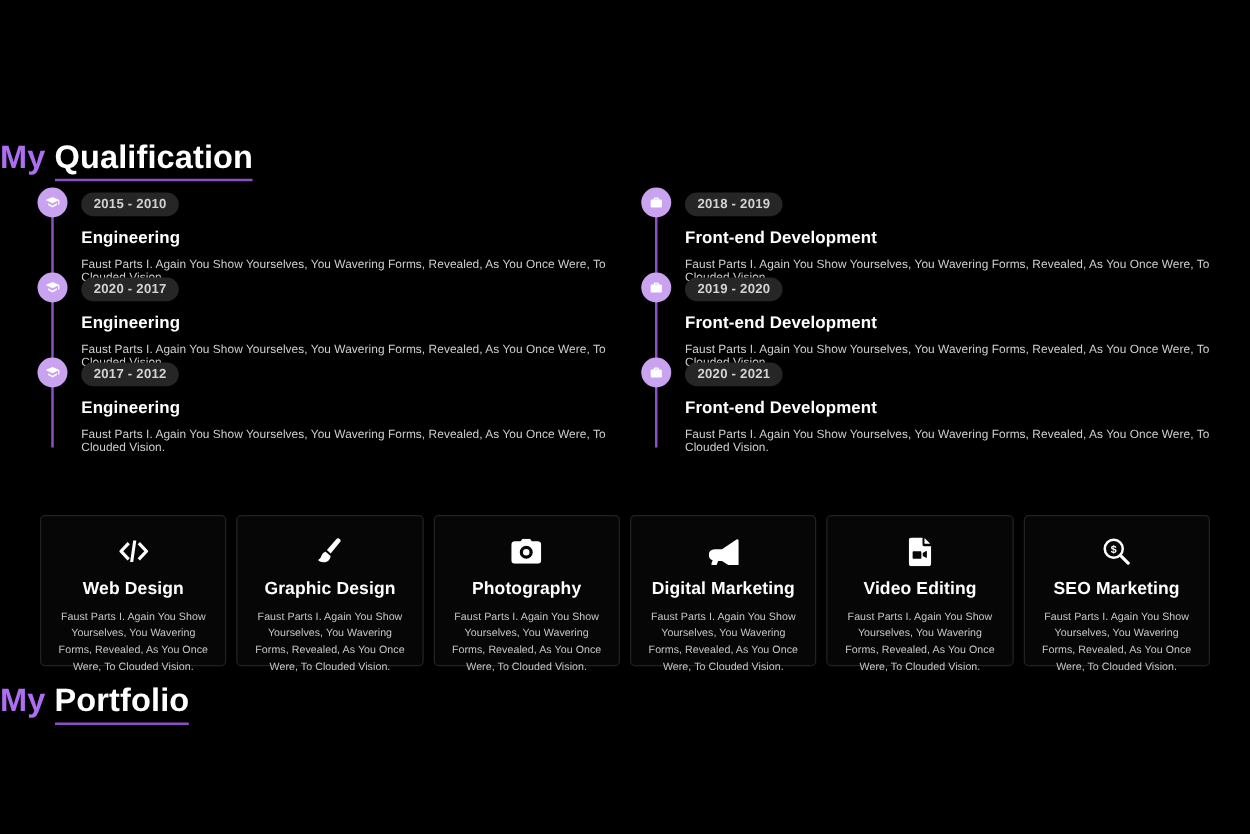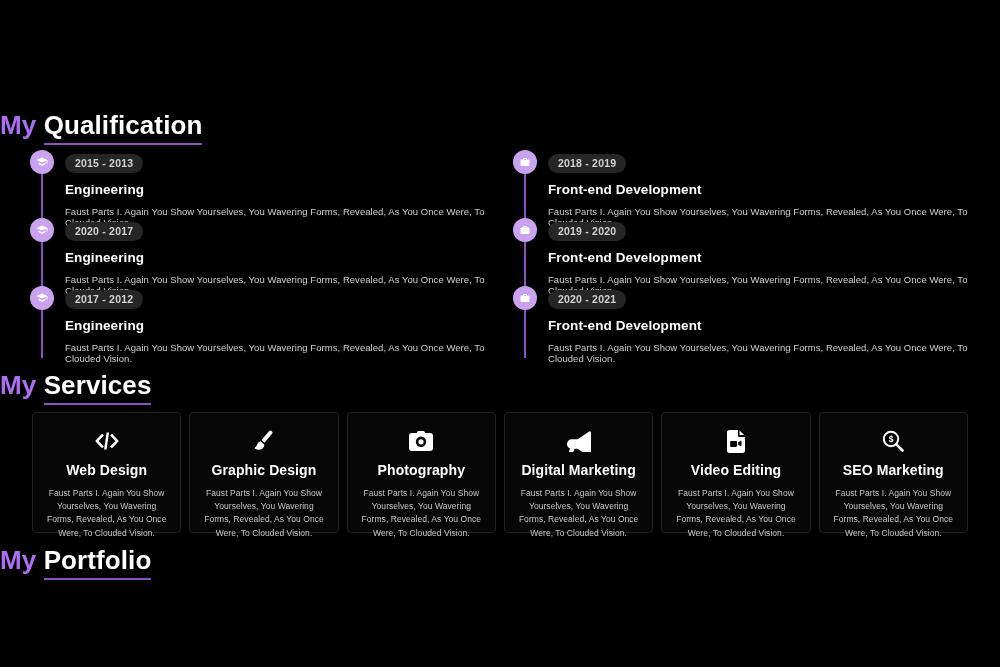--- a/index.html
+++ b/index.html
@@ -182,21 +182,21 @@
 
     <div class="timeline-col left">
       <div class="timeline-rail"></div>
 
       <div class="tl-item">
         <div class="tl-dot">
           <svg viewBox="0 0 24 24" fill="#ffffff">
               <path d="M12 3 1 8l11 5 9-4.09V15h2V8L12 3zM5 13.18v3L12 20l7-3.82v-3L12 17l-7-3.82z"></path>
             </svg>
         </div>
-        <div class="tl-badge">2015 - 2013</div>
+        <div class="tl-badge">2015 - 2010</div>
         <div class="tl-title">Engineering</div>
         <div class="tl-desc">Faust Parts I. Again You Show Yourselves, You Wavering Forms, Revealed, As You Once Were, To Clouded Vision.</div>
       </div>
 
       <div class="tl-item">
         <div class="tl-dot">
           <svg viewBox="0 0 24 24" fill="#ffffff">
               <path d="M12 3 1 8l11 5 9-4.09V15h2V8L12 3zM5 13.18v3L12 20l7-3.82v-3L12 17l-7-3.82z"></path>
             </svg>
         </div>
@@ -248,23 +248,20 @@
               <path d="M10 4h4a2 2 0 0 1 2 2v1h3a2 2 0 0 1 2 2v9a2 2 0 0 1-2 2H5a2 2 0 0 1-2-2V9a2 2 0 0 1 2-2h3V6a2 2 0 0 1 2-2zm0 3h4V6h-4v1z"></path>
             </svg>
         </div>
         <div class="tl-badge">2020 - 2021</div>
         <div class="tl-title">Front-end Development</div>
         <div class="tl-desc">Faust Parts I. Again You Show Yourselves, You Wavering Forms, Revealed, As You Once Were, To Clouded Vision.</div>
       </div>
     </div>
   </div>
 
-  <div class="section-title" id="services-title">
-    <span class="accent">My</span><span>&nbsp;</span><span class="main">Services</span>
-  </div>
 
   <div class="services-row">
 
     <div class="service-card">
       <div class="service-icon">
         <svg width="24" height="20" viewBox="0 0 28 20" fill="#ffffff">
             <path d="M8.2 1.4 1.0 9.0a1.4 1.4 0 0 0 0 2l7.2 7.6 2.2-2.1L4.2 10l6.2-6.5-2.2-2.1zM19.8 1.4l-2.2 2.1L23.8 10l-6.2 6.5 2.2 2.1 7.2-7.6a1.4 1.4 0 0 0 0-2l-7.2-7.6zM16.4 0l-2.9 0-2.9 20 2.9 0 2.9-20z"></path>
           </svg>
       </div>
       <div class="service-name">Web Design</div>

